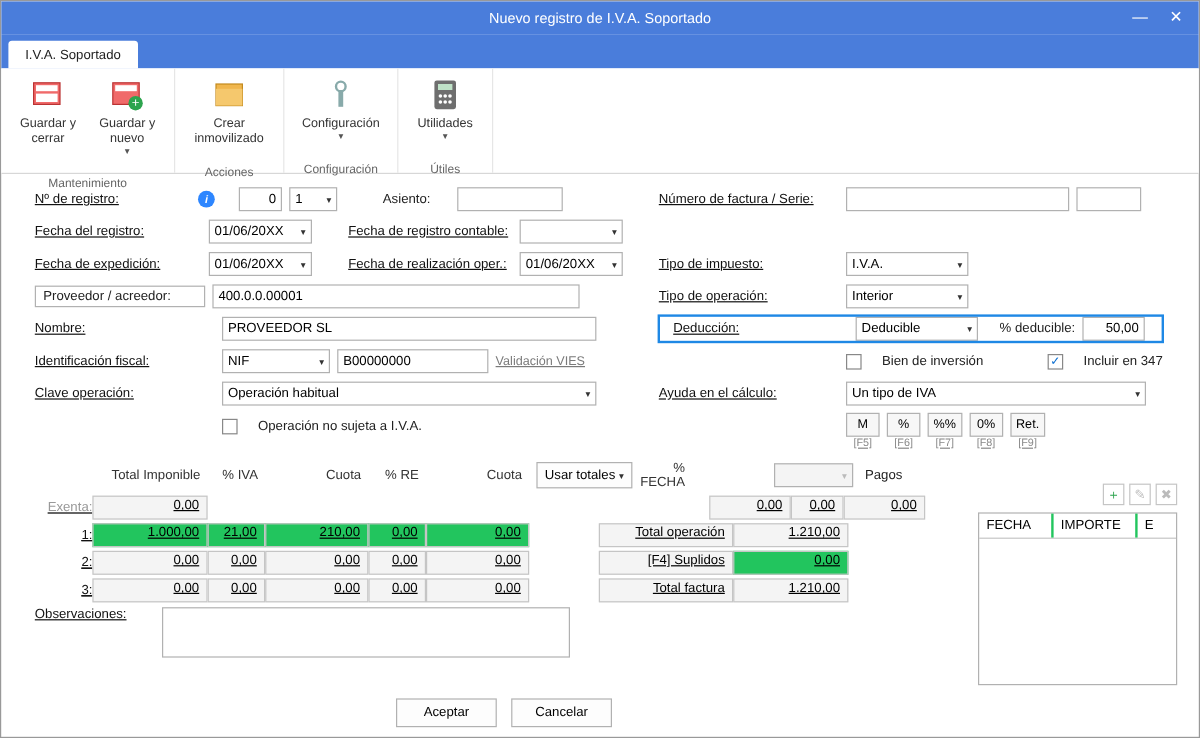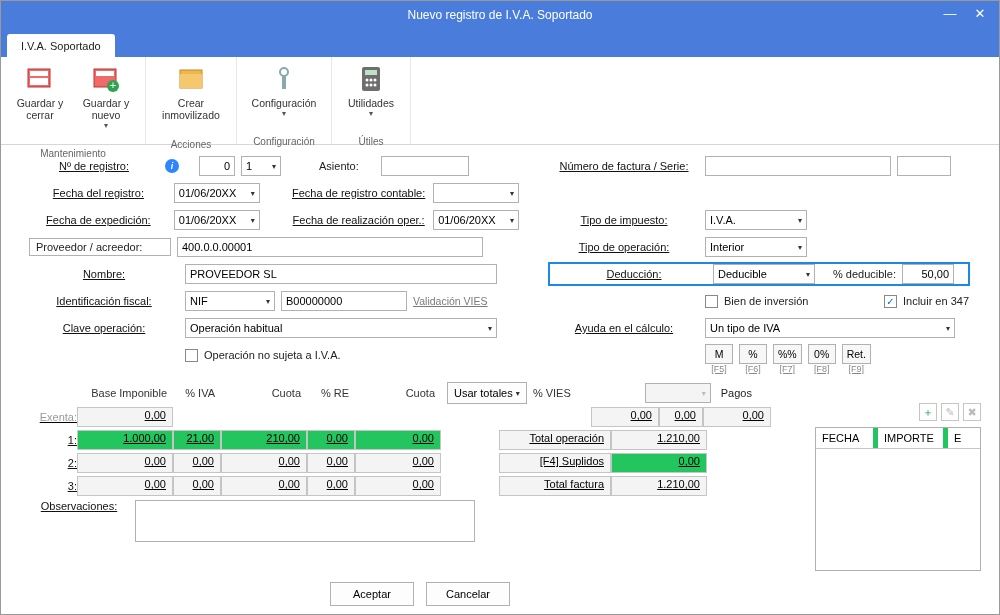--- a/index.html
+++ b/index.html
@@ -19,47 +19,47 @@
 .ribbon-group .grp-label { font-size: 10px; color: #666; margin-top: 16px; }
 .ribbon-item { display: flex; flex-direction: column; align-items: center; justify-content: flex-start; width: 66px; padding: 2px 2px; text-align: center; cursor: pointer; }
 .ribbon-item .ric { width: 32px; height: 32px; margin-bottom: 2px; display: flex; align-items: center; justify-content: center; }
 .ribbon-item .lbl { font-size: 10.5px; line-height: 12px; color: #333; }
 .ribbon-item .chev { font-size: 8px; color: #555; }
 
 .form-area { padding: 10px 18px 4px 28px; display: flex; gap: 30px; }
 .col { display: flex; flex-direction: column; gap: 5px; }
 .row { display: flex; align-items: center; gap: 6px; min-height: 22px; }
 .lab { display: inline-block; color: #222; }
-.lab.link { text-decoration: underline; color: #111; cursor: pointer; text-align: center; }
+.lab.link { text-decoration: underline; color: #111; cursor: pointer; }
 input[type=text], .txt { height: 20px; border: 1px solid #b1b1b1; padding: 1px 4px; background: #fff; font-size: 11px; }
 .txt.right { text-align: right; }
 .sel { height: 20px; border: 1px solid #b1b1b1; background: #fff; display: flex; align-items: center; padding: 0 4px; justify-content: space-between; cursor: pointer; }
 .sel .caret { font-size: 8px; color: #333; }
 .chk { width: 13px; height: 13px; border: 1px solid #888; display: inline-flex; align-items: center; justify-content: center; font-size: 10px; color: #0a6ed1; margin-right: 4px; }
-.checkrow { display: flex; align-items: center; gap: 2px; }
+.checkrow { display: flex; align-items: center; gap: 13px; }
 .checkrow .lbl { color: #222; }
 .small-link { color: #7a7a7a; text-decoration: underline; cursor: pointer; font-size: 10.5px; }
 .info-icon { width: 14px; height: 14px; border-radius: 50%; background: #2d86ff; color: #fff; display: inline-flex; align-items: center; justify-content: center; font-size: 9px; font-weight: bold; font-style: italic; }
 
 .highlight { outline: 2px solid #1e88e5; outline-offset: -1px; }
 .calc-btn { height: 20px; min-width: 28px; border: 1px solid #b1b1b1; background: #f7f7f7; display: flex; align-items: center; justify-content: center; padding: 0 4px; cursor: pointer; font-size: 10.5px; }
 .f-hint { font-size: 9px; color: #888; text-decoration: underline; }
 
 .grid-section { padding: 4px 18px 4px 28px; }
 .grid-head { display: flex; align-items: center; gap: 0; }
 .gh { font-size: 11px; color: #333; text-align: right; padding: 2px 6px; }
 .grid-row { display: flex; align-items: center; gap: 0; margin-top: 3px; text-decoration: underline; }
 .gc { height: 20px; border: 1px solid #c5c5c5; text-align: right; padding: 1px 6px; background: #22c55e; }
 .gc.ro { background: #f4f4f4; }
 .use-btn { height: 22px; border: 1px solid #b1b1b1; background: #fdfdfd; padding: 0 6px; cursor: pointer; display:flex; align-items:center;}
 .carsm { font-size: 8px; color: #333;}
 
 .pay-box { border: 1px solid #b1b1b1; position: absolute; right: 18px; top: 426px; width: 166px; height: 144px; }
 .pay-box .ph { display: flex; border-bottom: 1px solid #c5c5c5; }
-.pay-box .ph div { padding: 4px 6px; border-right: 5px solid #22c55e; font-size: 11px; }
+.pay-box .ph div { padding: 4px 6px; border-right: 2px solid #22c55e; font-size: 11px; }
 .pay-icons { position: absolute; right: 18px; top: 402px; display: flex; gap: 4px; }
 .pay-icons .pic { width: 18px; height: 18px; border: 1px solid #c5c5c5; display: flex; align-items: center; justify-content: center; cursor: pointer; }
 
 .bottom-btns { position: absolute; bottom: 8px; left: 0; right: 0; display: flex; gap: 12px; justify-content: center; padding-right: 160px;}
 .btn { height: 24px; width: 84px; border: 1px solid #b1b1b1; background: #fdfdfd; cursor: pointer; }
 
 .obs-area { display: flex; align-items: flex-start; gap: 6px; margin-top: 4px; }
 .obs-area textarea { width: 340px; height: 42px; border: 1px solid #b1b1b1; resize: none; font-family: inherit; font-size: 11px; }
 
 svg { display: block; }
@@ -303,28 +303,28 @@
           <div class="calc-btn">Ret.</div>
           <span class="f-hint">[F9]</span>
         </div>
     </div>
   </div>
 </div>
 
 <div class="grid-section">
   <div class="grid-head">
     <span style="width:48px"></span>
-    <span class="gh" style="width:96px">Base Imponible</span>
+    <span class="gh" style="width:96px">Total Imponible</span>
     <span class="gh" style="width:48px">% IVA</span>
     <span class="gh" style="width:86px">Cuota</span>
     <span class="gh" style="width:48px">% RE</span>
     <span class="gh" style="width:86px">Cuota</span>
     <span style="width:6px"></span>
     <div class="use-btn"><span>Usar totales</span>&nbsp;<span class="carsm">▾</span></div>
-    <span class="gh" style="width:50px">% VIES</span>
+    <span class="gh" style="width:50px">% FECHA</span>
     <span style="width:68px"></span>
     <div class="sel" style="width:66px;background:#f4f4f4">
         <span></span>
         <span class="caret" style="color:#bbb">▾</span>
       </div>
     <span style="width:10px"></span>
     <span class="lab">Pagos</span>
   </div>
 
   <div class="grid-row">

